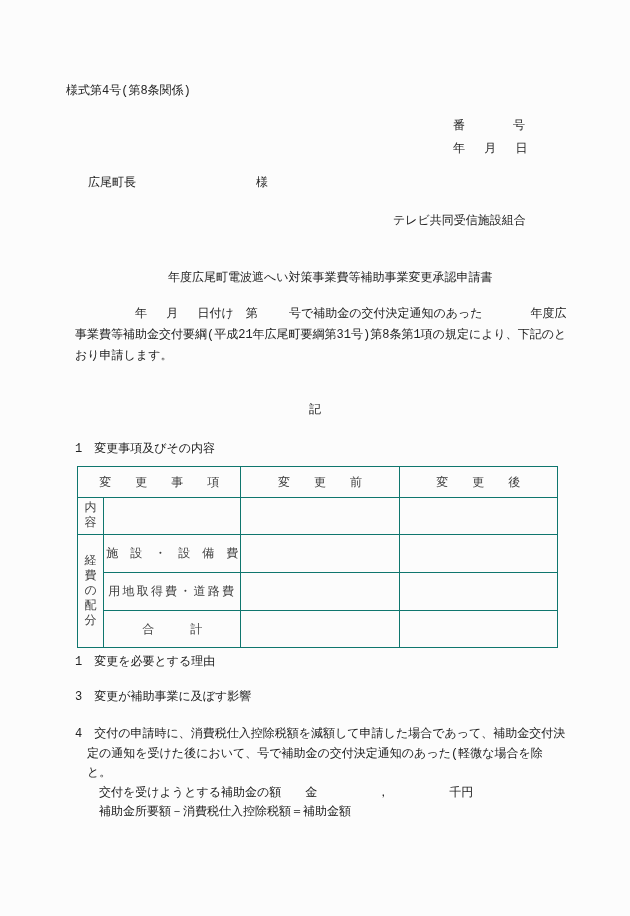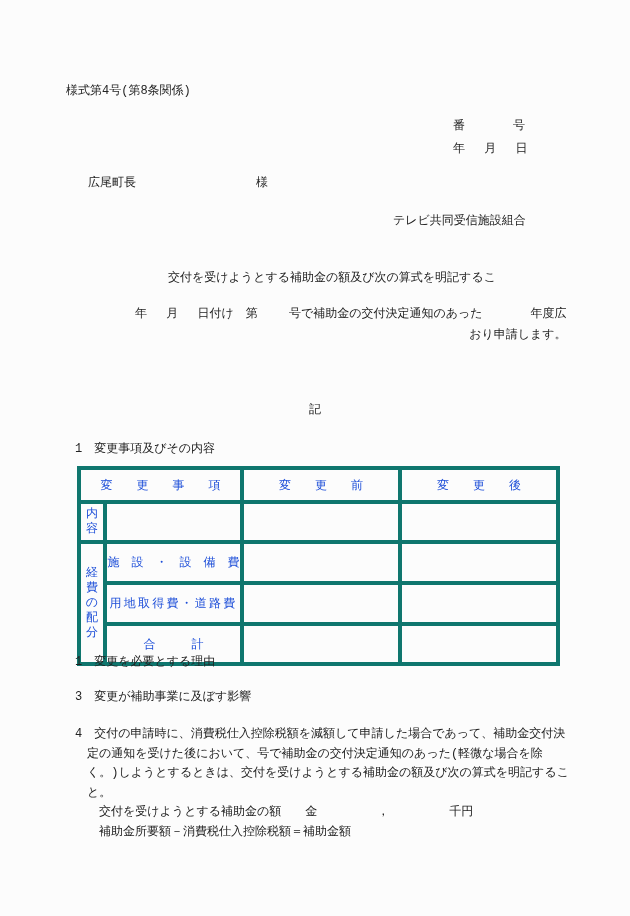--- a/index.html
+++ b/index.html
@@ -19,39 +19,39 @@
     white-space: pre;
     line-height: 16px;
   }
   .center {
     left: 0;
     width: 630px;
     text-align: center;
   }
   .para { position: absolute; }
   .para .line { white-space: pre; }
-  .body-para .line { line-height: 21px; text-align: right; }
+  .body-para .line { line-height: 21px; }
   .sec4-para .line { line-height: 19.5px; }
 
   table.changes-table {
     position: absolute;
     left: 77px;
     top: 466px;
     border-collapse: collapse;
     table-layout: fixed;
     width: 481px;
   }
   table.changes-table td {
-    border: 4px solid #0f766e;
+    border: 1px solid #0f766e;
     padding: 0;
     text-align: center;
     vertical-align: middle;
     font-size: 12px;
     white-space: pre;
-    color: #1d4ed8;
+    color: #404040;
   }
   tr.h30 td { height: 30px; }
   tr.h36 td { height: 36px; }
   tr.h37 td { height: 37px; }
   td.vlabel {
     white-space: pre-line;
     line-height: 15px;
   }
   td.tight { letter-spacing: 2.2px; }
 </style>
@@ -64,24 +64,25 @@
 
   <div class="abs" style="left:453px; top:118px;">番　　　　号</div>
 
   <div class="abs" style="left:453px; top:141px;">年　 月　 日</div>
 
   <div class="abs" style="left:88px; top:175px;">広尾町長　　　　　　　　　　様</div>
 
   <div class="abs" style="left:393px; top:213px;">テレビ共同受信施設組合</div>
 
 
-  <div class="abs" style="left:168px; top:270px;">交付を受けようとする補助金の額及び次の算式を明記するこ</div>
+  <div class="abs" style="left:168px; top:270px;">年度広尾町電波遮へい対策事業費等補助事業変更承認申請書</div>
 
   <div class="para body-para" style="left:75px; top:304px;">
     <div class="line">　　　　　年　 月　 日付け　第　　 号で補助金の交付決定通知のあった　　　　年度広</div>
+    <div class="line">事業費等補助金交付要綱(平成21年広尾町要綱第31号)第8条第1項の規定により、下記のと</div>
     <div class="line">おり申請します。</div>
   </div>
 
   <div class="abs center" style="top:402px;">記</div>
 
   <div class="abs" style="left:75px; top:441px;text-align:center;">1　変更事項及びその内容</div>
 
   <table class="changes-table">
     <colgroup>
       <col style="width:26px">
@@ -125,19 +126,18 @@
   </tbody>
     </table>
 
   <div class="abs" style="left:75px; top:654px;">1　変更を必要とする理由</div>
 
   <div class="abs" style="left:75px; top:689px;">3　変更が補助事業に及ぼす影響</div>
 
   <div class="para sec4-para" style="left:75px; top:725px;">
     <div class="line">4　交付の申請時に、消費税仕入控除税額を減額して申請した場合であって、補助金交付決</div>
     <div class="line">　定の通知を受けた後において、号で補助金の交付決定通知のあった(軽微な場合を除</div>
-    <div class="line">　く。)しようとするときは、交付を受けようとする補助金の額及び次の算式を明記するこ</div>
     <div class="line">　と。</div>
     <div class="line">　　交付を受けようとする補助金の額　　金　　　　　，　　　　　千円</div>
     <div class="line">　　補助金所要額－消費税仕入控除税額＝補助金額</div>
   </div>
 
 </div>
 
 </body></html>

